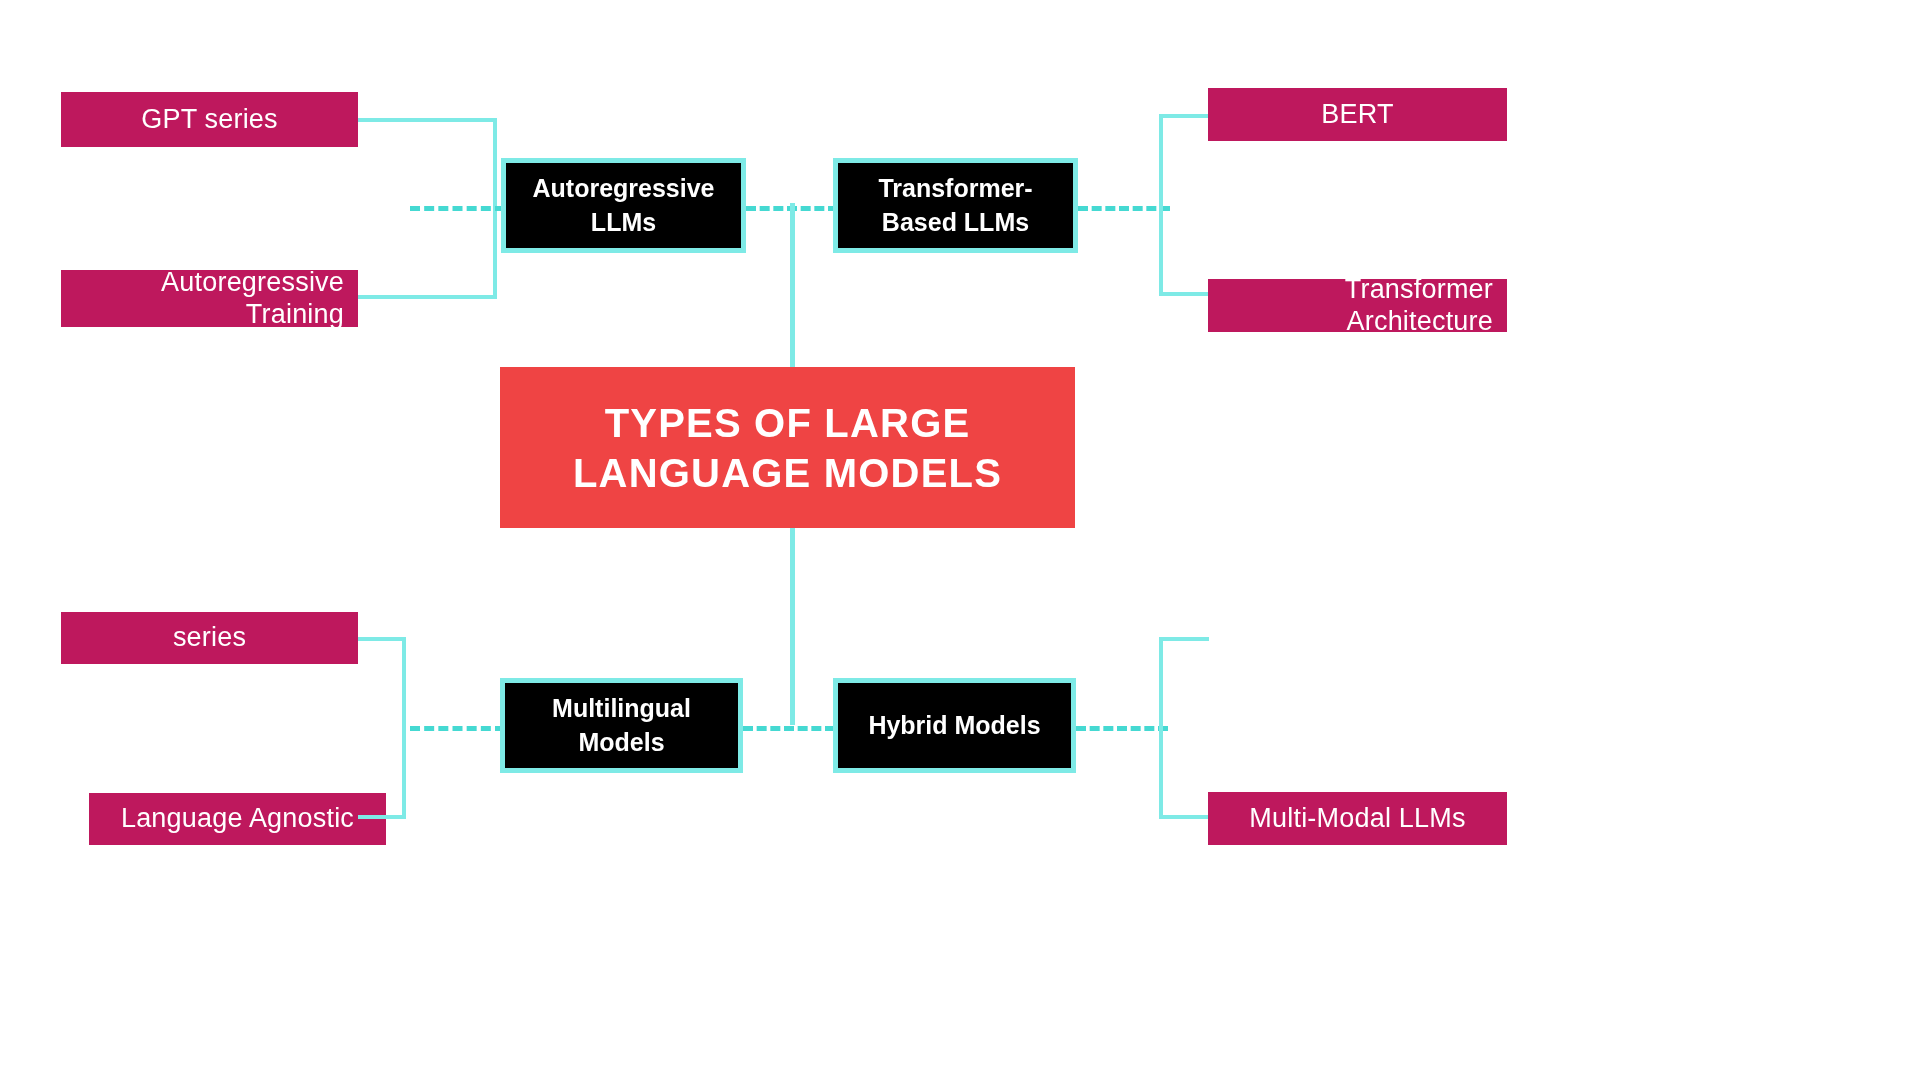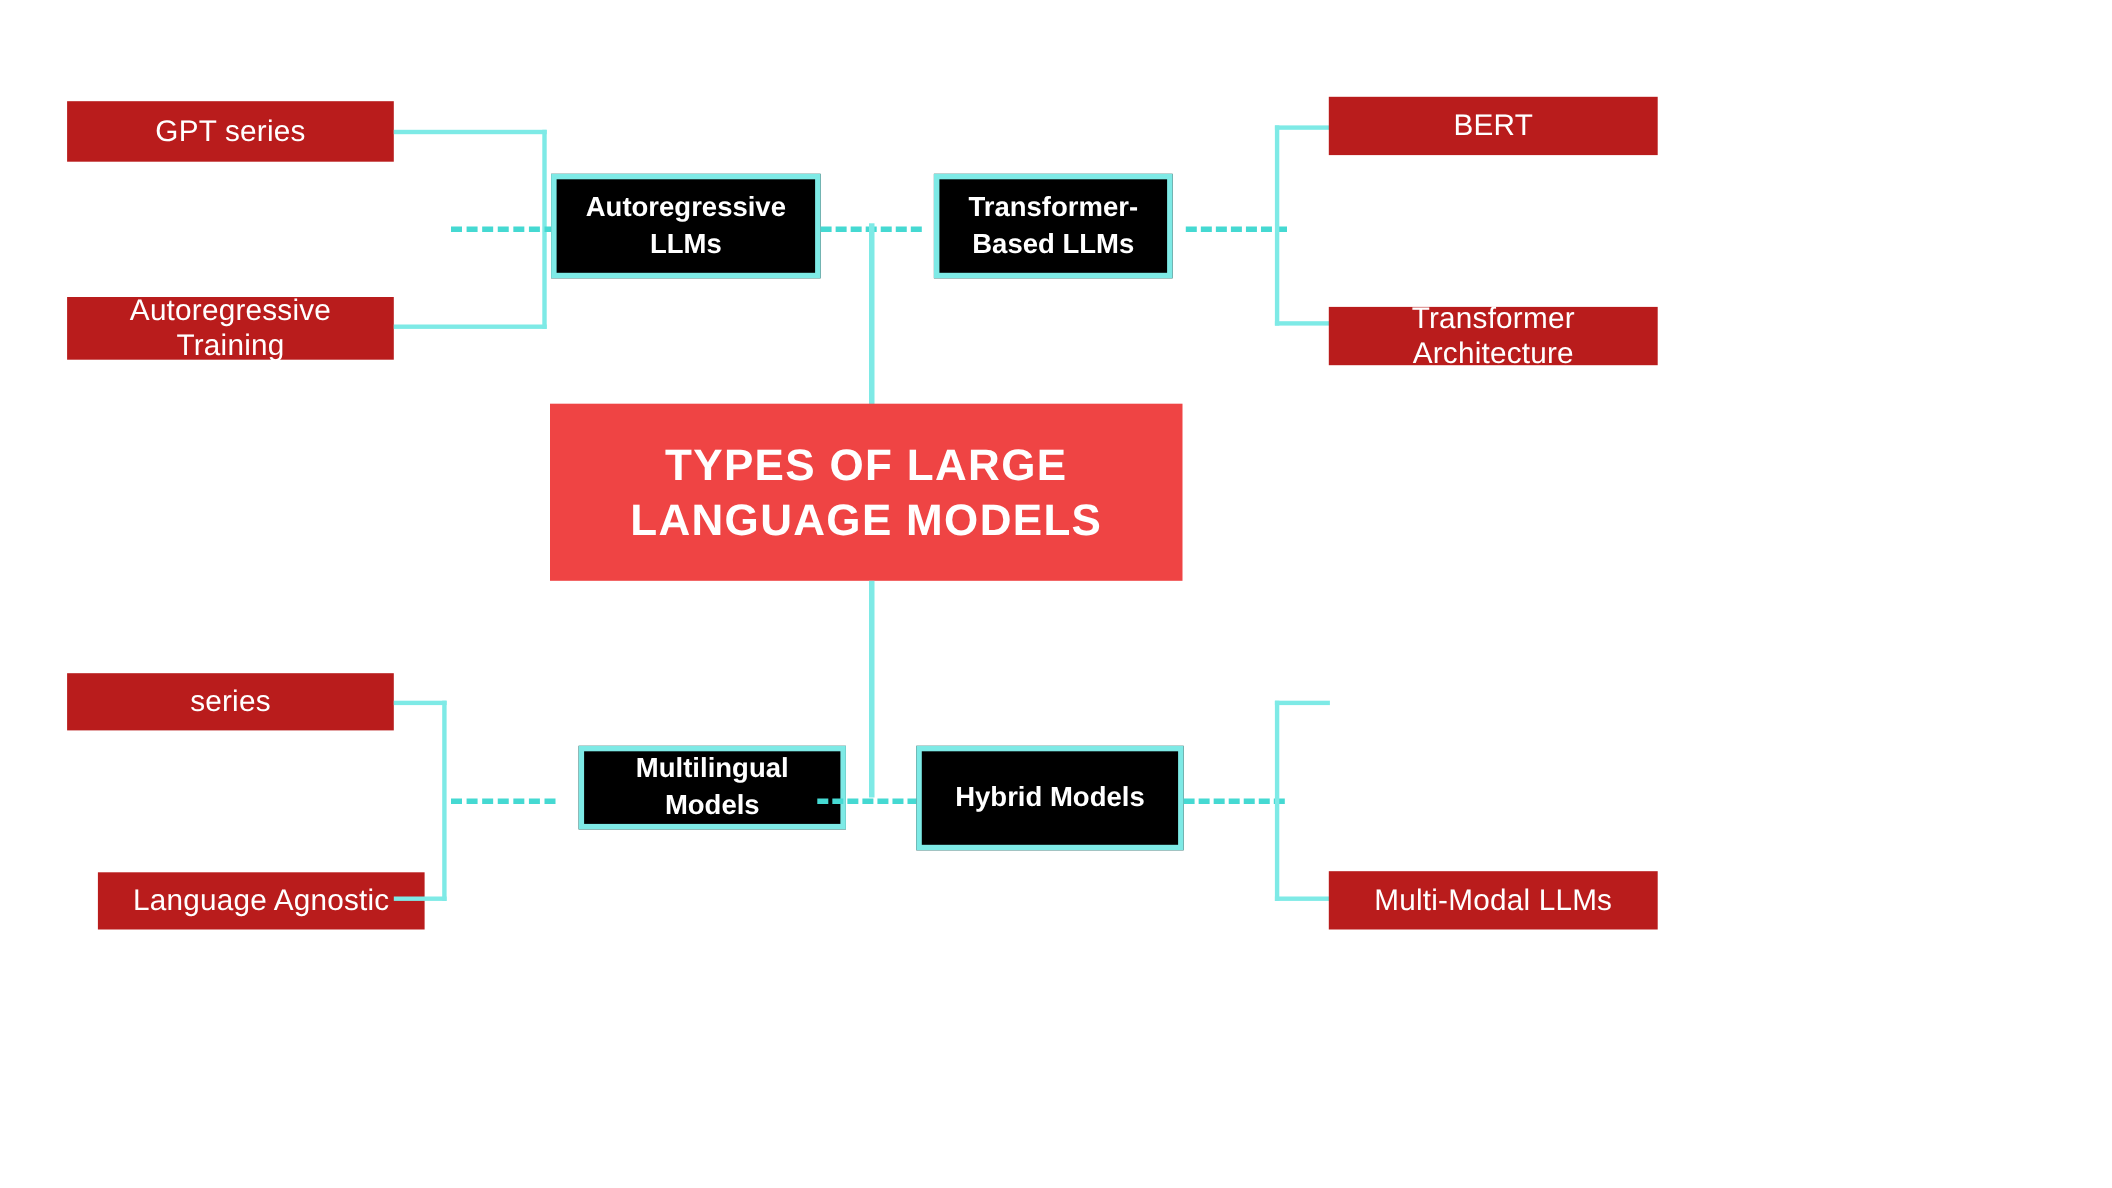--- a/index.html
+++ b/index.html
@@ -12,30 +12,30 @@
     width: 1920px;
     height: 1080px;
     background: #ffffff;
     overflow: hidden;
     font-family: "Liberation Sans", sans-serif;
   }
 
   
   .leaf {
     position: absolute;
-    background: #b91c1c;
+    background: #be185d;
     color: #ffffff;
     display: flex;
     align-items: center;
     justify-content: center;
     font-size: 27px;
     font-weight: 400;
     letter-spacing: 0.2px;
     line-height: 1.15;
-    text-align: center;
+    text-align: right;
     box-sizing: border-box;
     padding: 0 14px;
   }
 
   
   .cat {
     position: absolute;
     background: #000000;
     color: #ffffff;
     border: 5px solid #7eeae6;
@@ -114,21 +114,21 @@
   <div class="bracket left" style="left:358px; top:118px; width:139px; height:181px;"></div>
 
   <div class="dash-h" style="left:410px; top:206px; width:95px;"></div>
 
   <div class="cat" style="left:501px; top:158px; width:245px; height:95px;">
     <span>Autoregressive LLMs</span>
   </div>
 
   <div class="dash-h" style="left:746px; top:206px; width:92px;"></div>
 
-  <div class="cat" style="left:833px; top:158px; width:217px; height:95px;margin-left:16px;">
+  <div class="cat" style="left:833px; top:158px; width:245px; height:95px;">
     <span>Transformer-Based LLMs</span>
   </div>
 
   <div class="dash-h" style="left:1078px; top:206px; width:92px;"></div>
 
   <div class="bracket right" style="left:1159px; top:114px; width:50px; height:182px;"></div>
 
   <div class="leaf" style="left:1208px; top:88px; width:299px; height:53px;">
     <span>BERT</span>
   </div>
@@ -150,21 +150,21 @@
   </div>
 
   <div class="leaf" style="left:61px; top:793px; width:297px; height:52px;margin-left:28px;">
     <span>Language Agnostic</span>
   </div>
 
   <div class="bracket left" style="left:358px; top:637px; width:48px; height:182px;"></div>
 
   <div class="dash-h" style="left:410px; top:726px; width:95px;"></div>
 
-  <div class="cat" style="left:500px; top:678px; width:243px; height:76px;margin-left:26px;">
+  <div class="cat" style="left:500px; top:678px; width:243px; height:95px;">
     <span>Multilingual Models</span>
   </div>
 
   <div class="dash-h" style="left:743px; top:726px; width:92px;"></div>
 
   <div class="cat" style="left:833px; top:678px; width:243px; height:95px;">
     <span>Hybrid Models</span>
   </div>
 
   <div class="dash-h" style="left:1076px; top:726px; width:92px;"></div>

